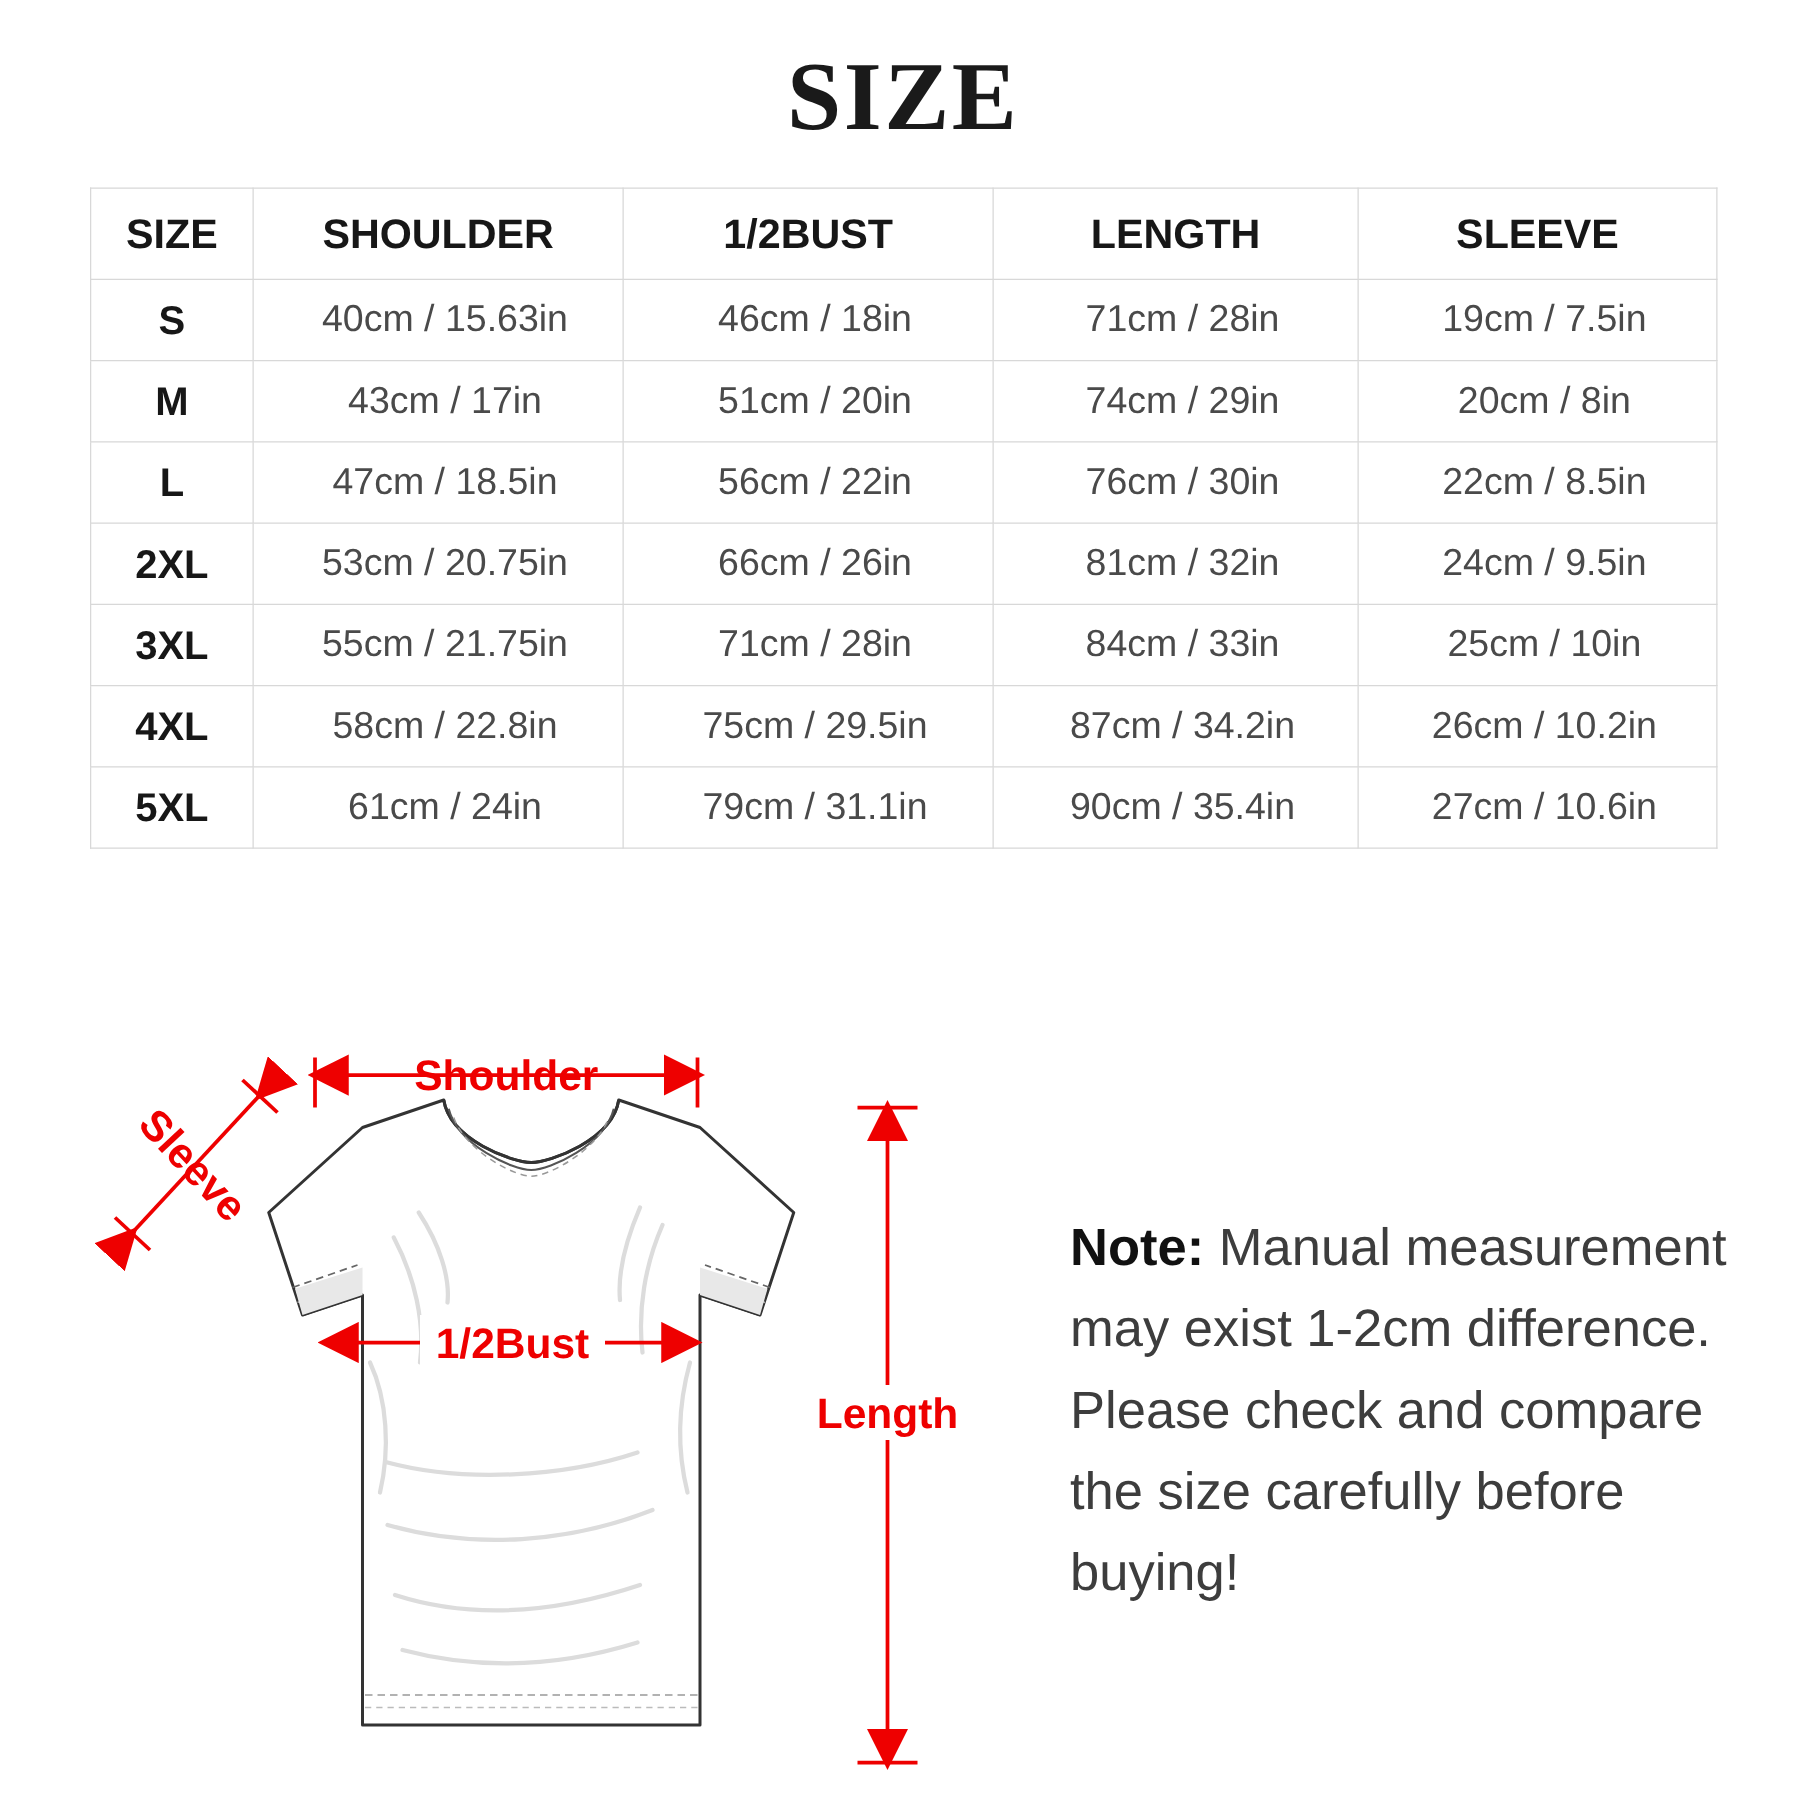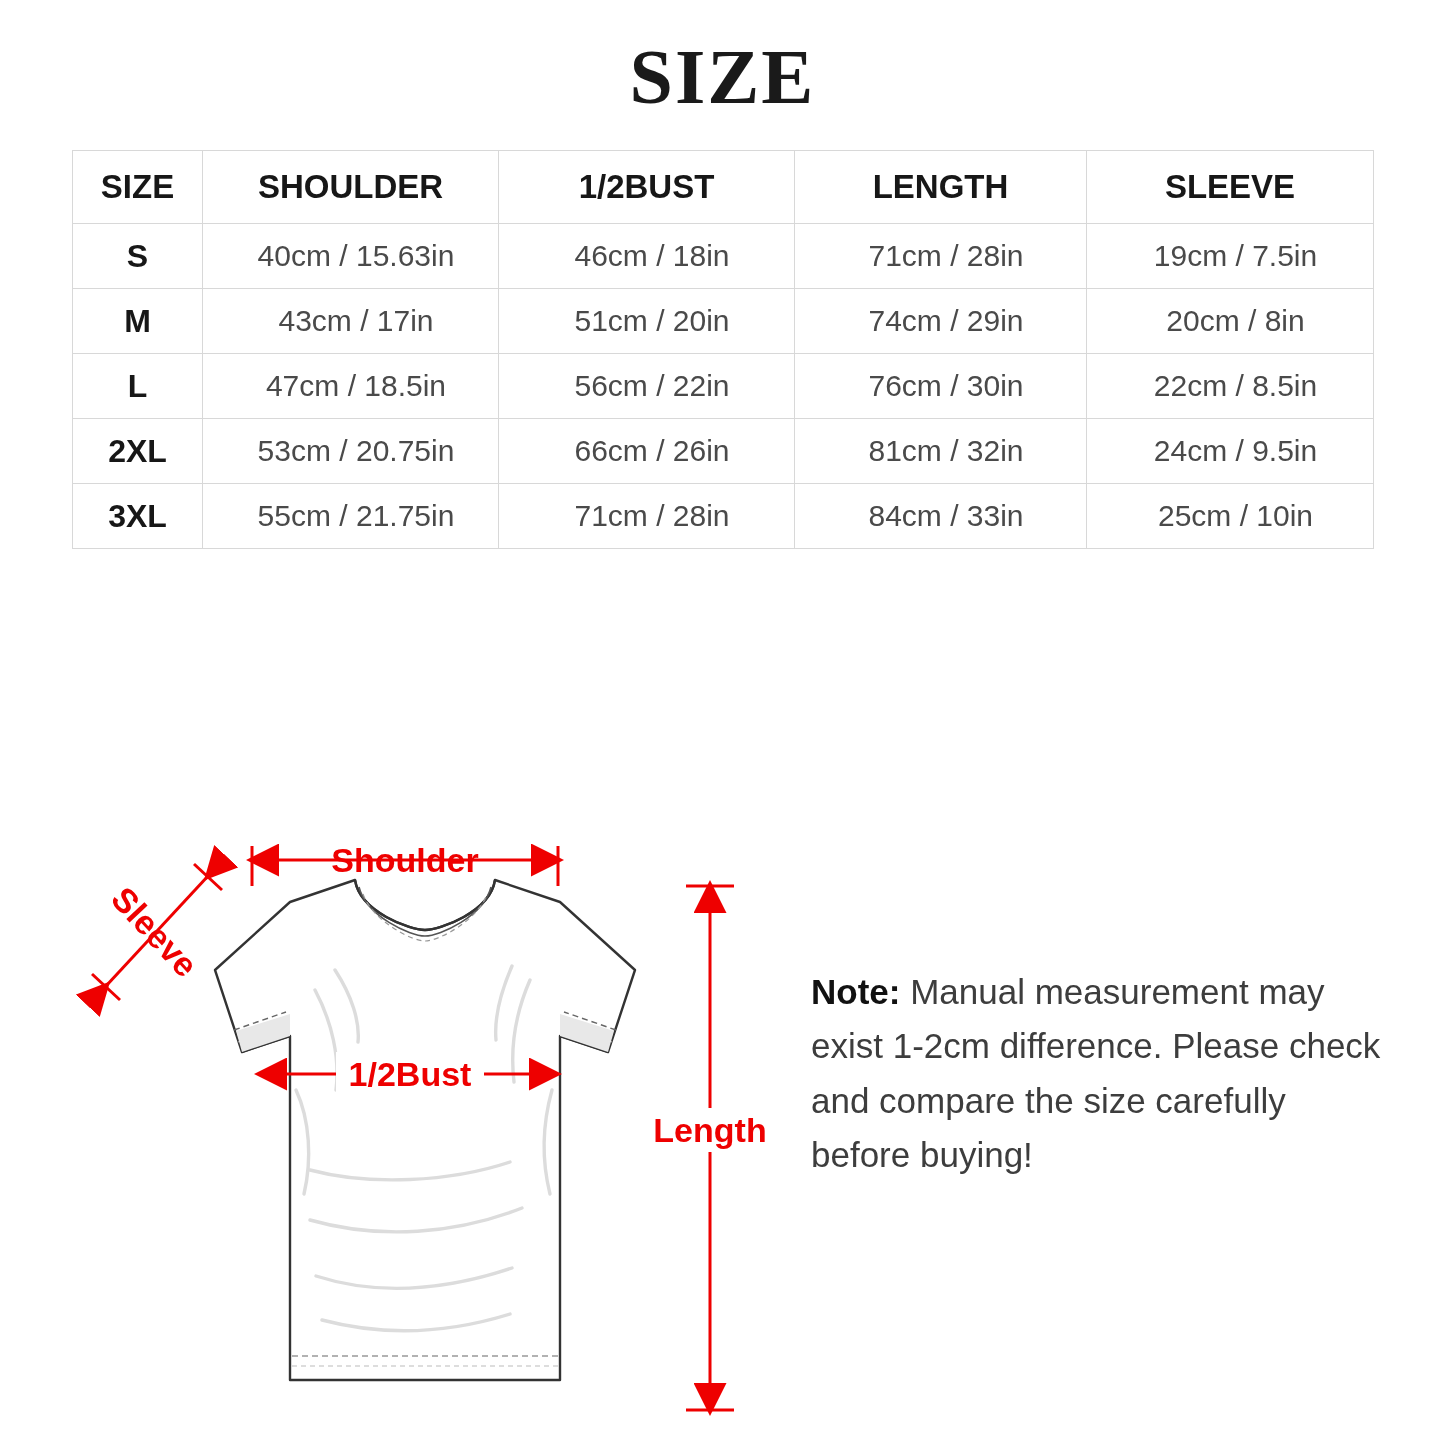--- a/index.html
+++ b/index.html
@@ -77,24 +77,24 @@
   }
   .shirt-area {
     position: absolute;
     left: 60px;
     top: 20px;
     width: 730px;
     height: 650px;
   }
   .note {
     position: absolute;
-    left: 811px;
+    left: 856px;
     top: 195px;
     width: 570px;
-    font-size: 35px;
+    font-size: 42px;
     line-height: 1.55;
     color: #3d3d3d;
   }
   .note b {
     color: #111;
     font-weight: 700;
   }
 </style>
 </head>
 <body>
@@ -149,20 +149,34 @@
           <td class="val">66cm / 26in</td>
           <td class="val">81cm / 32in</td>
           <td class="val">24cm / 9.5in</td>
         </tr>
         <tr>
           <td class="sizecol">3XL</td>
           <td class="val">55cm / 21.75in</td>
           <td class="val">71cm / 28in</td>
           <td class="val">84cm / 33in</td>
           <td class="val">25cm / 10in</td>
+        </tr>
+        <tr>
+          <td class="sizecol">4XL</td>
+          <td class="val">58cm / 22.8in</td>
+          <td class="val">75cm / 29.5in</td>
+          <td class="val">87cm / 34.2in</td>
+          <td class="val">26cm / 10.2in</td>
+        </tr>
+        <tr>
+          <td class="sizecol">5XL</td>
+          <td class="val">61cm / 24in</td>
+          <td class="val">79cm / 31.1in</td>
+          <td class="val">90cm / 35.4in</td>
+          <td class="val">27cm / 10.6in</td>
         </tr>
       </tbody>
     </table>
   </div>
 
   <div class="lower">
 
     <div class="shirt-area">
       <svg width="730" height="650" viewBox="0 0 730 650">
         <defs>

